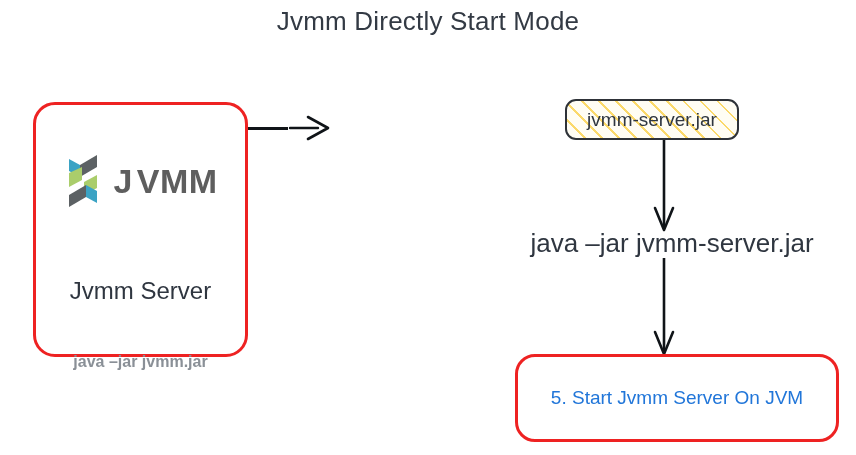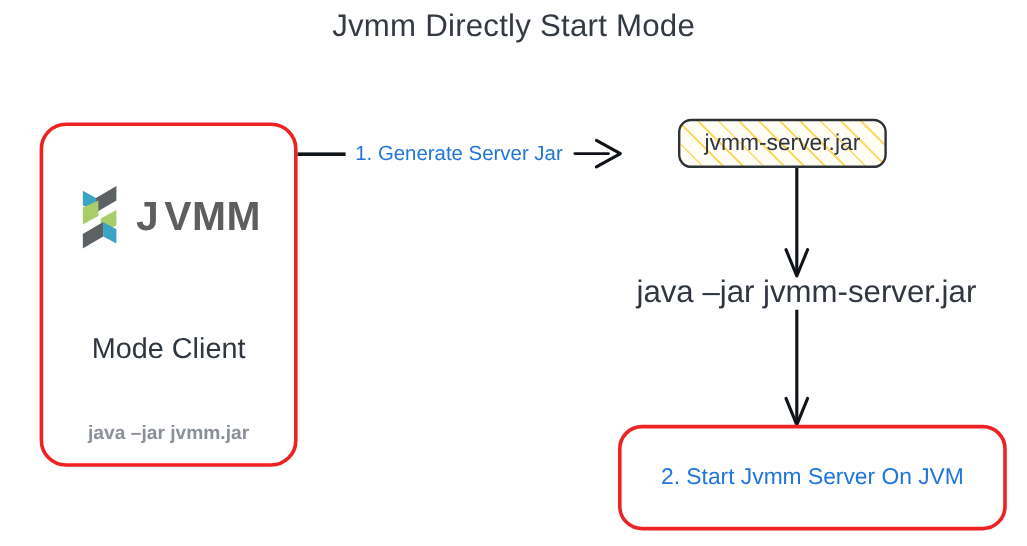--- a/index.html
+++ b/index.html
@@ -29,21 +29,21 @@
     letter-spacing: 0.2px;
     font-weight: 400;
   }
 
   
   .client-box {
     position: absolute;
     left: 33px;
     top: 102px;
     width: 215px;
-    height: 287px;
+    height: 255px;
     border: 3px solid #ee2222;
     border-radius: 22px;
     background: #ffffff;
   }
 
   .logo-row {
     position: absolute;
     left: 0;
     top: 48px;
     width: 100%;
@@ -223,29 +223,28 @@
           <path d="M6 42 L6 54 L23 44 L23 32 Z" fill="#5c6164"></path>
 
           <path d="M23 32 L23 44 L34 50 L34 38 Z" fill="#3ba3c4"></path>
         </svg>
       </span>
       <span class="logo-word">
         <span class="j-letter">J</span><span>VMM</span>
       </span>
     </div>
 
-    <div class="client-title">Mode Client</div>
+    <div class="client-title">Jvmm Server</div>
 
     <div class="client-cmd">java –jar jvmm.jar</div>
   </div>
 
   
   <div class="h-connector">
     <span class="h-stub"></span>
-    <span class="h-label">1. Generate Server Jar</span>
     <span>
       <svg class="h-arrow" viewBox="0 0 42 26" xmlns="http://www.w3.org/2000/svg">
         <path d="M2 13 L30 13" stroke="#101418" stroke-width="2.4" fill="none" stroke-linecap="round"></path>
         <path d="M20 2 L40 13 L20 24" stroke="#101418" stroke-width="2.6" fill="none" stroke-linecap="round" stroke-linejoin="round"></path>
       </svg>
     </span>
   </div>
 
   
   <div class="jar-box">
@@ -266,16 +265,16 @@
   
   <span>
     <svg class="v-arrow-bottom" viewBox="0 0 24 98" xmlns="http://www.w3.org/2000/svg">
       <path d="M12 0 L12 94" stroke="#101418" stroke-width="2.6" fill="none"></path>
       <path d="M3 74 L12 96 L21 74" stroke="#101418" stroke-width="2.6" fill="none" stroke-linecap="round" stroke-linejoin="round"></path>
     </svg>
   </span>
 
   
   <div class="server-box">
-    <span class="server-label">2. Start Jvmm Server On JVM</span>
+    <span class="server-label">5. Start Jvmm Server On JVM</span>
   </div>
 
 </div>
 
 </body></html>

